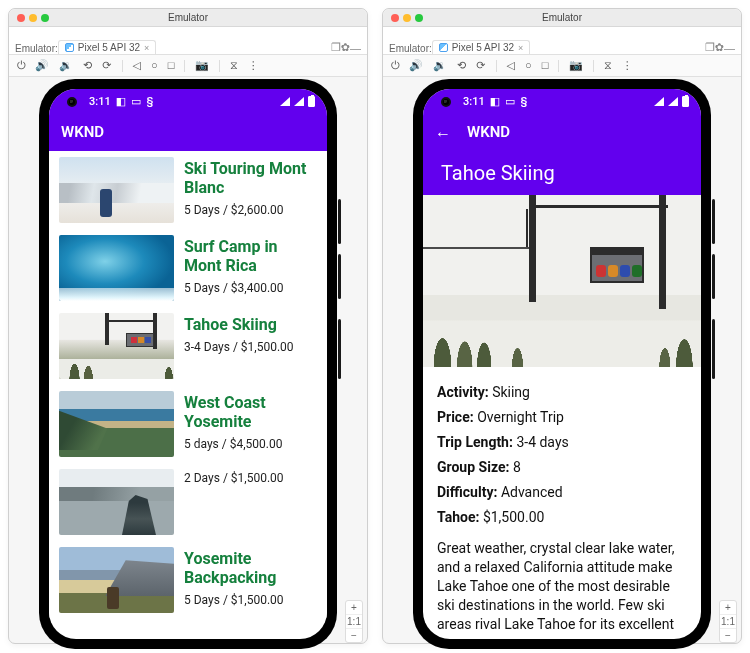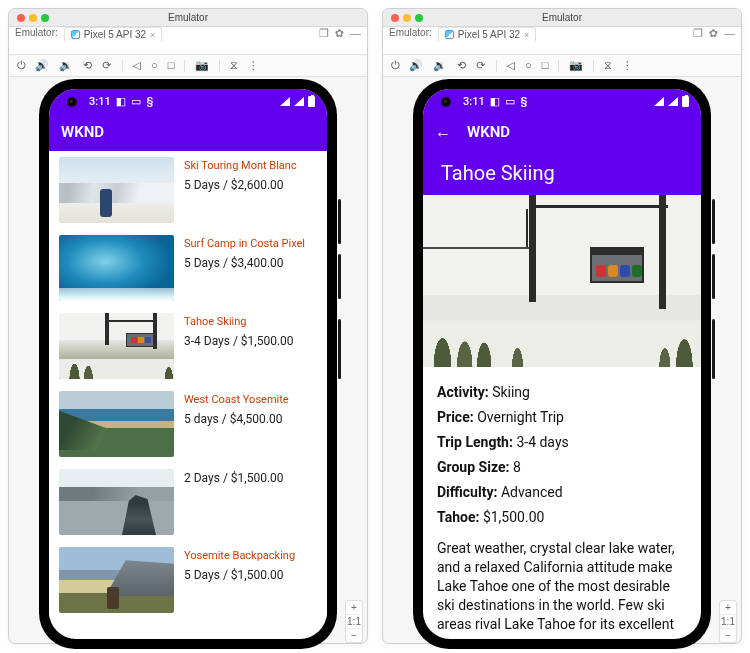--- a/index.html
+++ b/index.html
@@ -49,23 +49,22 @@
   .traffic-lights { display:flex; gap:4px; }
   .tl { width:8px; height:8px; border-radius:50%; }
   .tl.red{background:#ff5f56;} .tl.yel{background:#ffbd2e;} .tl.grn{background:#27c93f;}
   .mac-titlebar .title { position:absolute; left:0; right:0; text-align:center; pointer-events:none;}
 
   
   .tabstrip {
     height: 28px;
     background:#fff;
     display:flex;
-    align-items:flex-start;
+    align-items:flex-end;
     padding: 0 6px;
-    gap:6px;
     font-size: 10px;
     color:#555;
     border-bottom:1px solid #e0e0e0;
   }
   .tabstrip .label{ color:#666;}
   .tabstrip .tab {
     display:flex; align-items:center; gap:4px;
     padding:1px 6px;
     border:1px solid #e0e0e0; border-bottom:none;
     border-radius:3px 3px 0 0;
@@ -183,21 +182,21 @@
     align-items:flex-start;
   }
   .thumb{
     width:115px; height:66px;
     border-radius:2px;
     flex-shrink:0;
     position:relative;
     overflow:hidden;
   }
   .row-text{ padding-top:2px;}
-  .row-title{ font-size:11px; font-weight:400; color:#c2410c; line-height:1.2; margin-bottom:6px;}
+  .row-title{ font-size:16px; font-weight:700; color:#15803d; line-height:1.2; margin-bottom:6px;}
   .row-sub { font-size:12px; color:#222; }
 
   
   .thumb-ski1{
     background: linear-gradient(to bottom, #cfe1ef 0%, #e8eef2 45%, #f4f6f7 46%, #e6e1d9 100%);
   }
   .thumb-ski1::before{content:"";position:absolute;left:0;right:0;top:40%;height:30%;
     background:linear-gradient(100deg,#b8bfc5 10%,#dfe6ea 30%,#c7cdd2 50%,#eef2f4 70%);}
   .thumb-ski1::after{content:"";position:absolute;left:36%;bottom:6px;width:12px;height:28px;
     background:#2b466f;border-radius:3px;}
@@ -359,21 +358,21 @@
           <div class="list-row">
             <div class="thumb thumb-ski1"></div>
             <div class="row-text">
               <div class="row-title">Ski Touring Mont Blanc</div>
               <div class="row-sub">5 Days / $2,600.00</div>
             </div>
           </div>
           <div class="list-row">
             <div class="thumb thumb-surf"></div>
             <div class="row-text">
-              <div class="row-title">Surf Camp in Costa Pixel</div>
+              <div class="row-title">Surf Camp in Mont Rica</div>
               <div class="row-sub">5 Days / $3,400.00</div>
             </div>
           </div>
           <div class="list-row">
             <div class="thumb thumb-tahoe">
               <div class="post p1"></div>
                 <div class="post p2"></div>
                 <div class="post arm"></div>
               <div class="gond"></div>
                 <div class="snow"></div>

